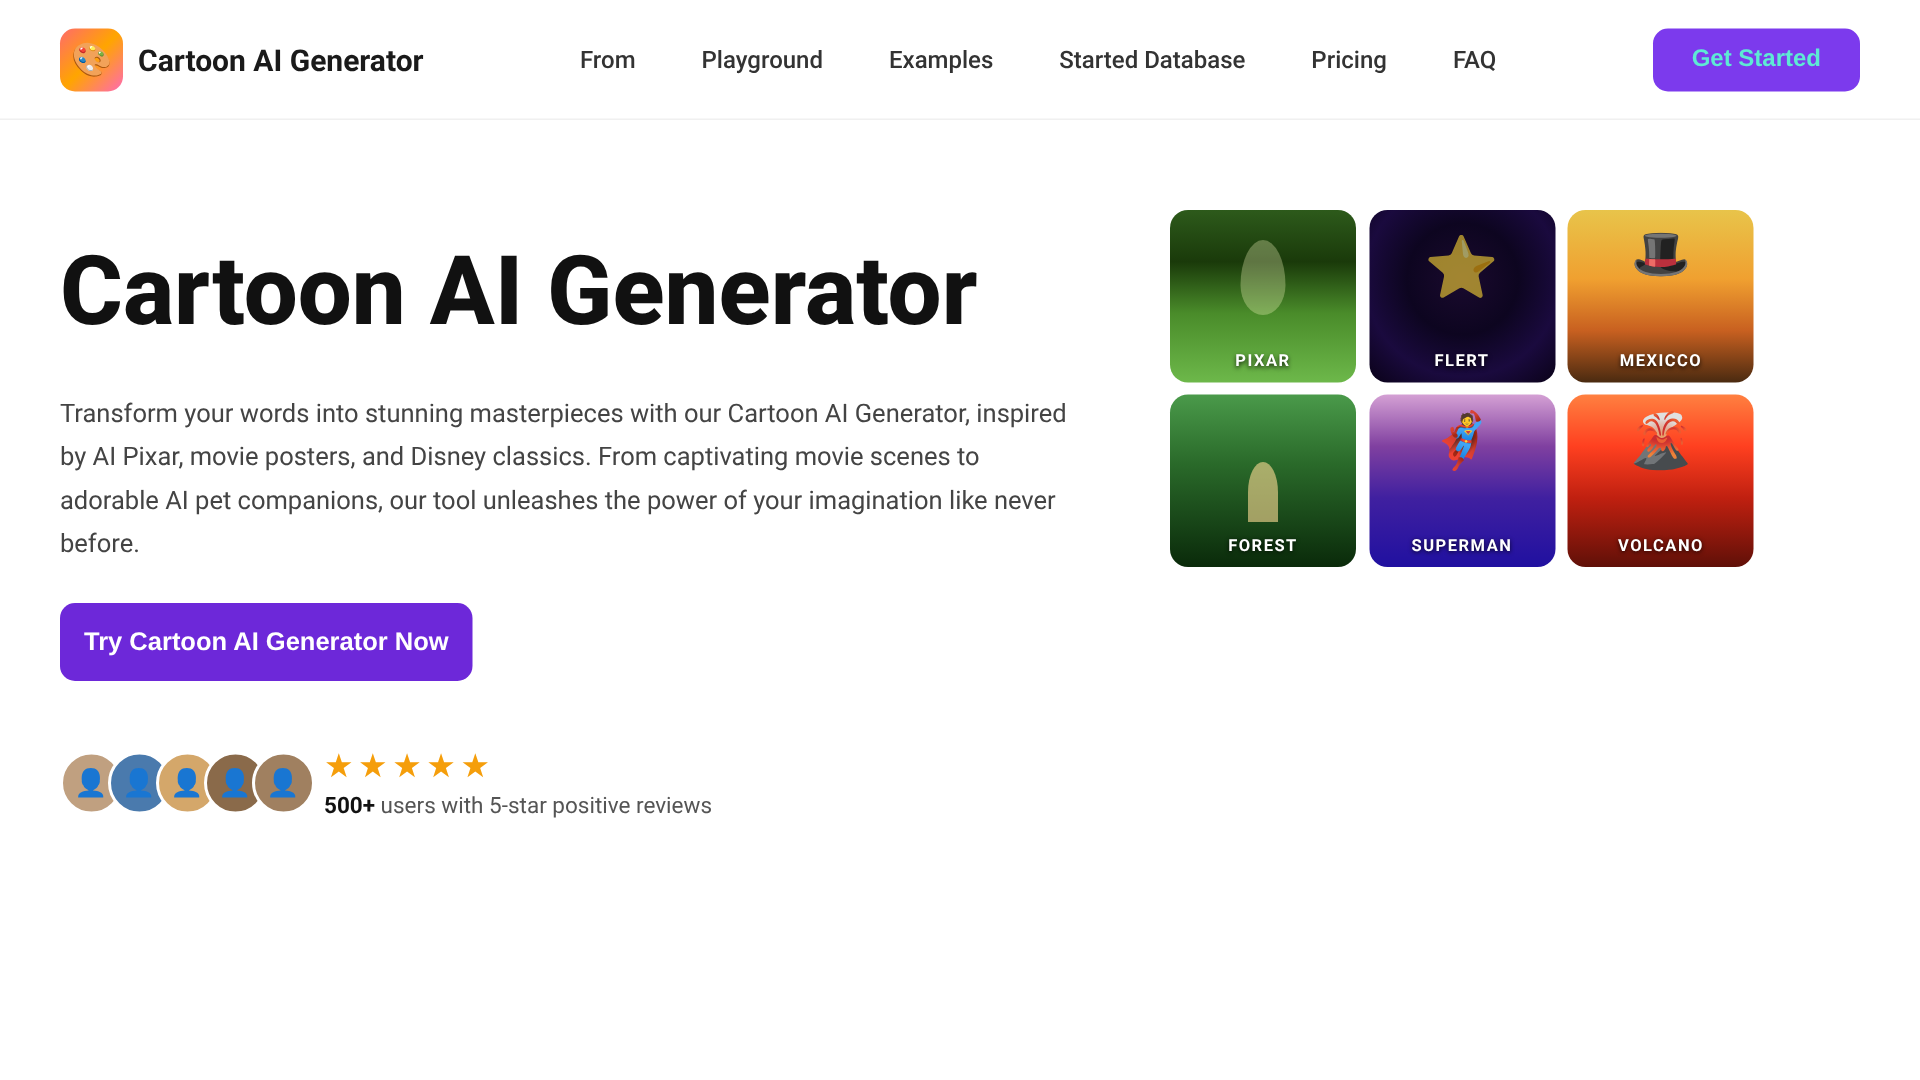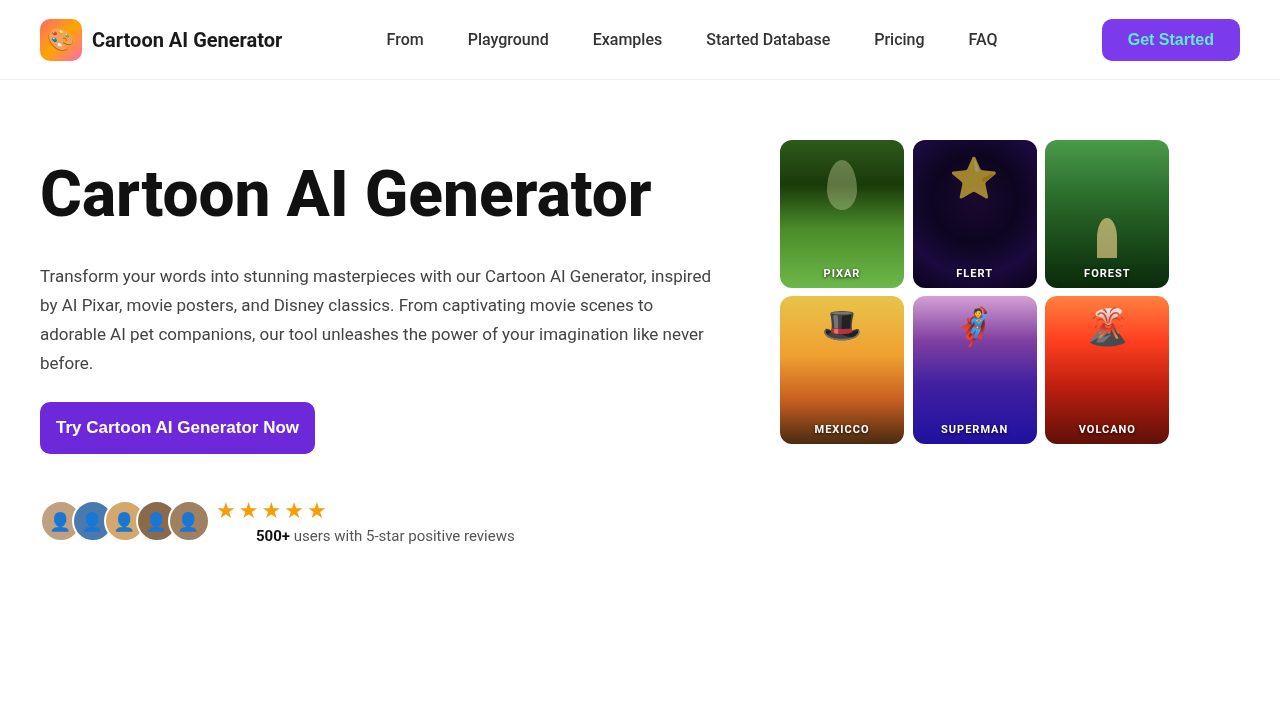--- a/index.html
+++ b/index.html
@@ -163,39 +163,38 @@
     }
 
     .reviews-count {
       font-size: 15px;
       color: #555;
     }
 
     .reviews-count strong {
       color: #111;
       font-weight: 700;
-      margin-left: 40px;
     }
 
     
     .hero-right {
       flex-shrink: 0;
       width: 390px;
     }
 
     .image-grid {
       display: grid;
       grid-template-columns: repeat(3, 1fr);
       grid-template-rows: repeat(2, 1fr);
       gap: 8px;
     }
 
     .grid-cell {
       width: 124px;
-      height: 148px;
+      height: 115px;
       border-radius: 12px;
       overflow: hidden;
       position: relative;
       background: #ccc;
     }
 
     
     .cell-1 {
       background: linear-gradient(180deg, #2d5a1b 0%, #1a3a0a 30%, #4a8c2a 60%, #6db84a 100%);
     }
@@ -350,25 +349,25 @@
   </div>
 
   <div class="hero-right">
     <div class="image-grid">
       <div class="grid-cell cell-1">
         <span class="cell-label">PIXAR</span>
       </div>
       <div class="grid-cell cell-2">
         <span class="cell-label">FLERT</span>
       </div>
+      <div class="grid-cell cell-3">
+        <span class="cell-label">MEXICCO</span>
+      </div>
       <div class="grid-cell cell-4">
         <span class="cell-label">FOREST</span>
-      </div>
-      <div class="grid-cell cell-3">
-        <span class="cell-label">MEXICCO</span>
       </div>
       <div class="grid-cell cell-5">
         <span class="cell-label">SUPERMAN</span>
       </div>
       <div class="grid-cell cell-6">
         <span class="cell-label">VOLCANO</span>
       </div>
     </div>
   </div>
 </div>

